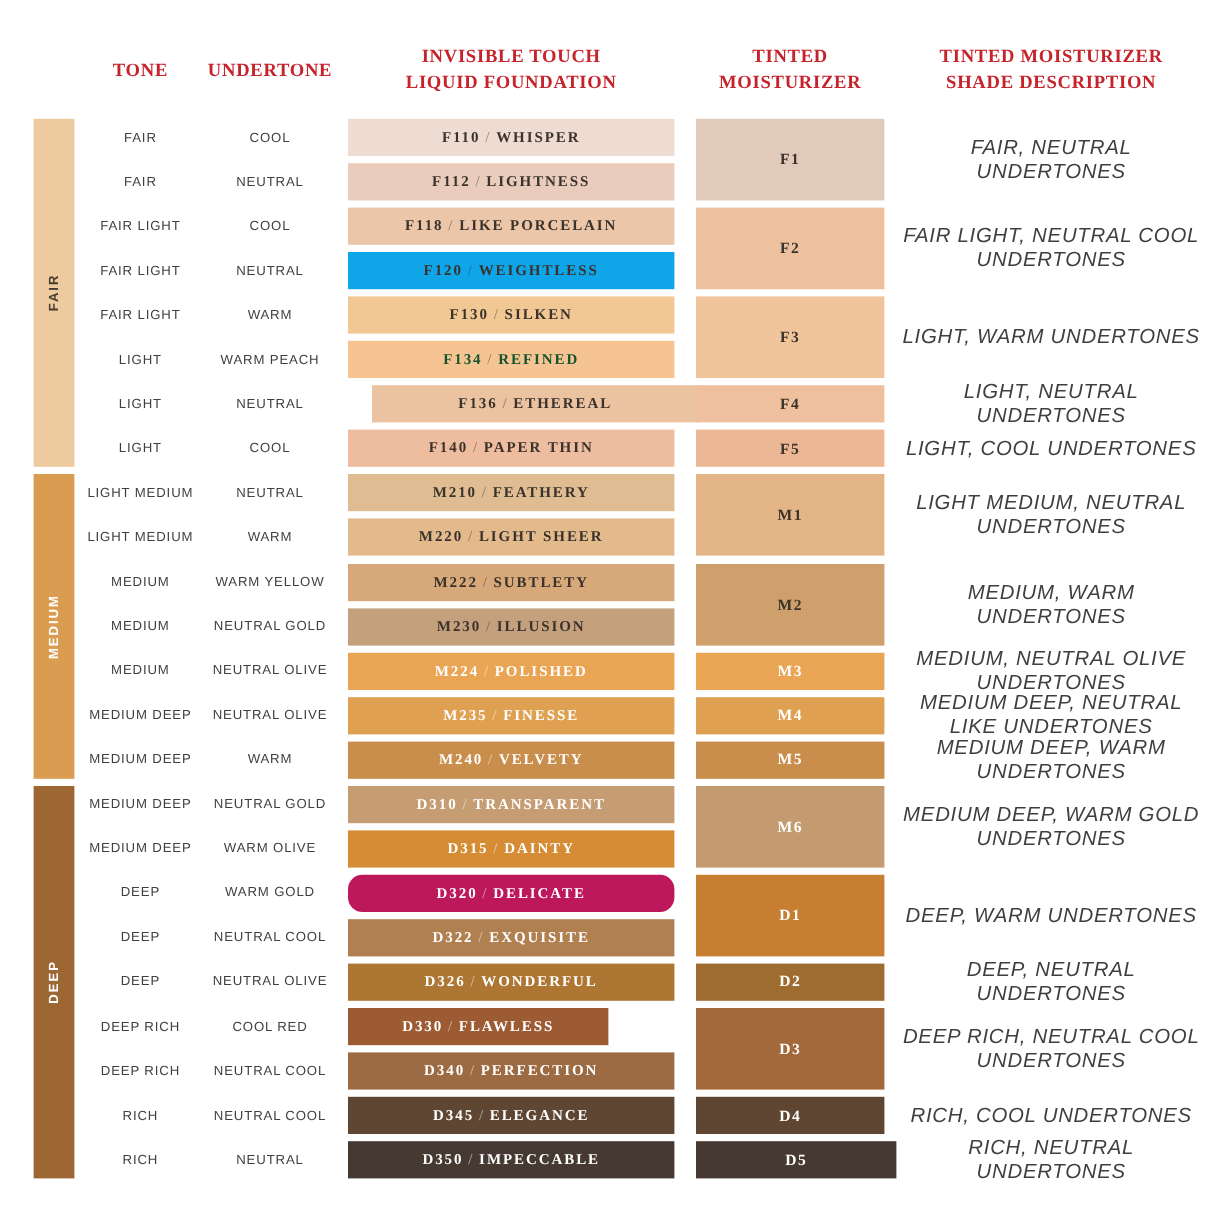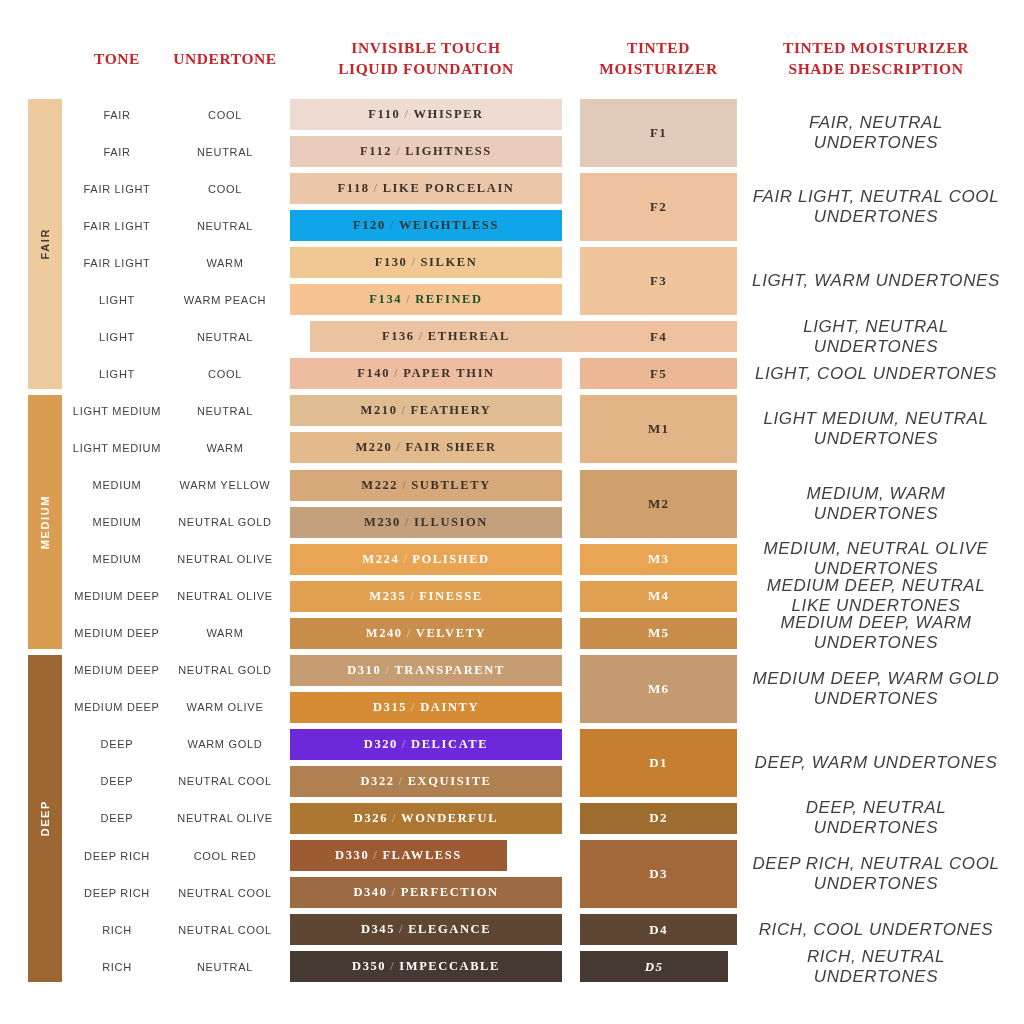--- a/index.html
+++ b/index.html
@@ -143,21 +143,21 @@
       <div class="swatch" style="left: 290px; width: 272px; top: 395.4px; height: 31px; background: rgb(223, 188, 145); color: rgb(58, 50, 43);">
         <span>M210</span>
         <span class="slash">/</span>
         <span>FEATHERY</span>
       </div>
       <div class="cell-text" style="left: 62px; width: 110px; top: 432.45px; height: 31px;">LIGHT MEDIUM</div>
       <div class="cell-text" style="left: 160px; width: 130px; top: 432.45px; height: 31px;">WARM</div>
       <div class="swatch" style="left: 290px; width: 272px; top: 432.45px; height: 31px; background: rgb(227, 186, 139); color: rgb(58, 50, 43);">
         <span>M220</span>
         <span class="slash">/</span>
-        <span>FAIR SHEER</span>
+        <span>LIGHT SHEER</span>
       </div>
       <div class="cell-text" style="left: 62px; width: 110px; top: 469.5px; height: 31px;">MEDIUM</div>
       <div class="cell-text" style="left: 160px; width: 130px; top: 469.5px; height: 31px;">WARM YELLOW</div>
       <div class="swatch" style="left: 290px; width: 272px; top: 469.5px; height: 31px; background: rgb(215, 169, 122); color: rgb(58, 50, 43);">
         <span>M222</span>
         <span class="slash">/</span>
         <span>SUBTLETY</span>
       </div>
       <div class="cell-text" style="left: 62px; width: 110px; top: 506.55px; height: 31px;">MEDIUM</div>
       <div class="cell-text" style="left: 160px; width: 130px; top: 506.55px; height: 31px;">NEUTRAL GOLD</div>
@@ -196,21 +196,21 @@
       </div>
       <div class="cell-text" style="left: 62px; width: 110px; top: 691.8px; height: 31px;">MEDIUM DEEP</div>
       <div class="cell-text" style="left: 160px; width: 130px; top: 691.8px; height: 31px;">WARM OLIVE</div>
       <div class="swatch" style="left: 290px; width: 272px; top: 691.8px; height: 31px; background: rgb(214, 140, 53); color: rgb(255, 255, 255);">
         <span>D315</span>
         <span class="slash">/</span>
         <span>DAINTY</span>
       </div>
       <div class="cell-text" style="left: 62px; width: 110px; top: 728.85px; height: 31px;">DEEP</div>
       <div class="cell-text" style="left: 160px; width: 130px; top: 728.85px; height: 31px;">WARM GOLD</div>
-      <div class="swatch" style="left: 290px; width: 272px; top: 728.85px; height: 31px; background: #6d28d9; color: rgb(255, 255, 255);">
+      <div class="swatch" style="left: 290px; width: 272px; top: 728.85px; height: 31px; background: #be185d; color: rgb(255, 255, 255); border-radius: 12px;">
         <span>D320</span>
         <span class="slash">/</span>
         <span>DELICATE</span>
       </div>
       <div class="cell-text" style="left: 62px; width: 110px; top: 765.9px; height: 31px;">DEEP</div>
       <div class="cell-text" style="left: 160px; width: 130px; top: 765.9px; height: 31px;">NEUTRAL COOL</div>
       <div class="swatch" style="left: 290px; width: 272px; top: 765.9px; height: 31px; background: rgb(176, 128, 80); color: rgb(255, 255, 255);">
         <span>D322</span>
         <span class="slash">/</span>
         <span>EXQUISITE</span>
@@ -303,18 +303,18 @@
       </div>
       <div class="desc-cell" style="left: 745px; width: 262px; top: 802.95px; height: 31px;">DEEP, NEUTRAL UNDERTONES</div>
       <div class="m-swatch" style="left: 580px; width: 157px; top: 840px; height: 68.05px; background: rgb(164, 105, 59); color: rgb(255, 255, 255);">
         <span>D3</span>
       </div>
       <div class="desc-cell" style="left: 745px; width: 262px; top: 840px; height: 68.05px;">DEEP RICH, NEUTRAL COOL UNDERTONES</div>
       <div class="m-swatch" style="left: 580px; width: 157px; top: 914.1px; height: 31px; background: rgb(94, 70, 50); color: rgb(255, 255, 255);">
         <span>D4</span>
       </div>
       <div class="desc-cell" style="left: 745px; width: 262px; top: 914.1px; height: 31px;">RICH, COOL UNDERTONES</div>
-      <div class="m-swatch" style="left: 580px; width: 148px; top: 951.15px; height: 31px; background: rgb(70, 57, 49); color: rgb(255, 255, 255); font-style: italic;">
+      <div class="m-swatch" style="left: 580px; width: 167px; top: 951.15px; height: 31px; background: rgb(70, 57, 49); color: rgb(255, 255, 255);">
         <span>D5</span>
       </div>
       <div class="desc-cell" style="left: 745px; width: 262px; top: 951.15px; height: 31px;">RICH, NEUTRAL UNDERTONES</div>
     </div>
 </div>
 
 </body></html>

